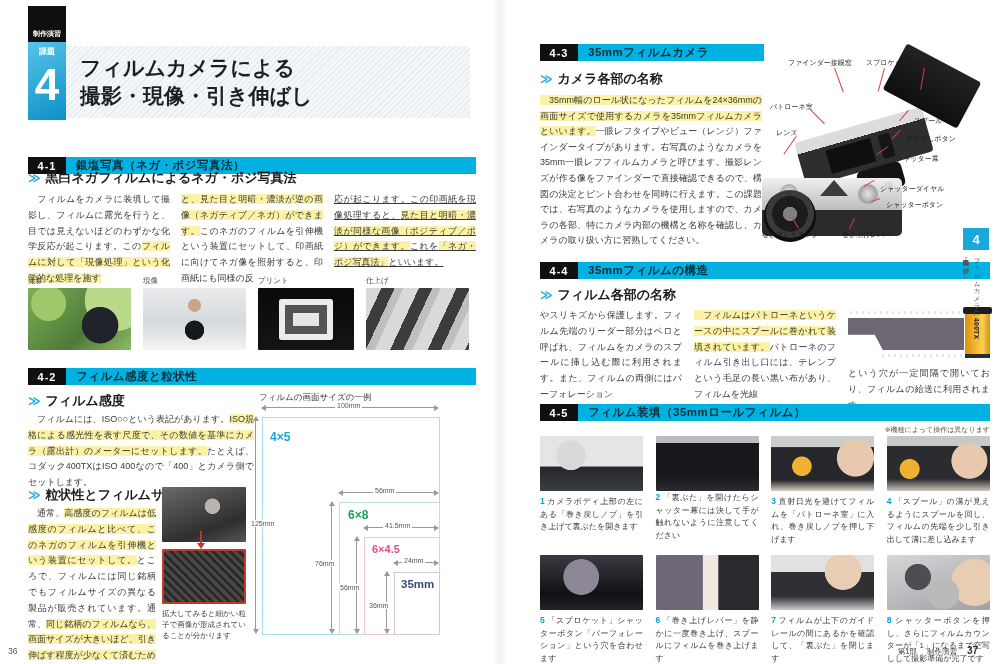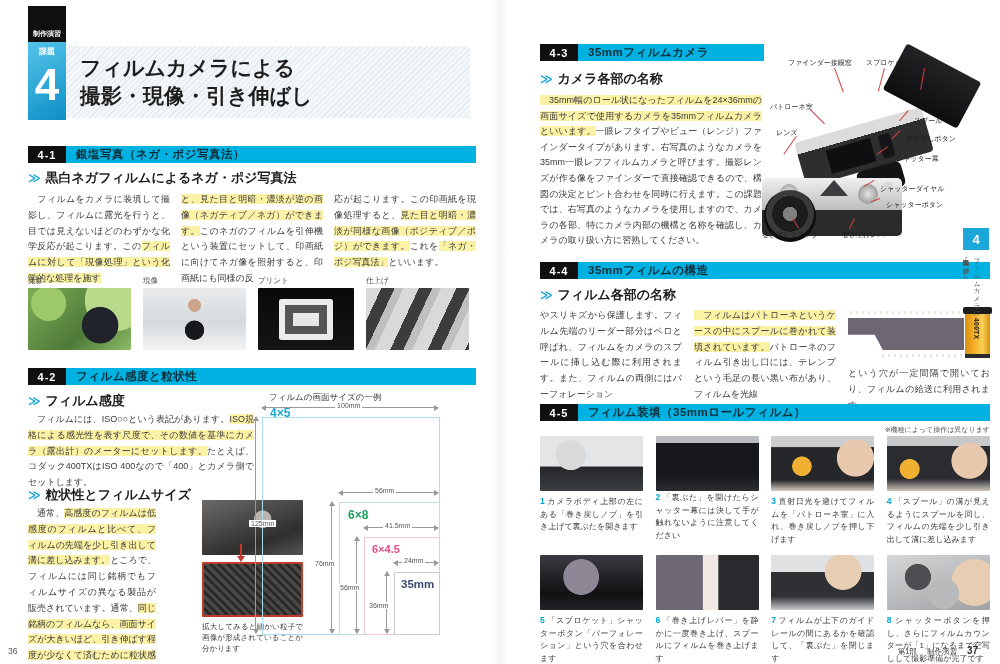--- a/index.html
+++ b/index.html
@@ -105,36 +105,36 @@
     <div style="font-size:44px;font-weight:bold;line-height:56px;">4</div>
   </div>
 
   <div style="position:absolute;left:66px;top:46px;width:404px;height:72px;
               background:repeating-linear-gradient(135deg,#f3f7fa 0 3px,#e1eaf1 3px 4px);"></div>
   <div style="position:absolute;left:80px;top:54px;font-size:21px;font-weight:bold;color:#1e1e1e;line-height:28px;">
     <div>フィルムカメラによる</div>
     <div>撮影・現像・引き伸ばし</div>
   </div>
 
-  <div class="secbar" style="left:28px;top:146px;width:448px;">
+  <div class="secbar" style="left:28px;top:157px;width:448px;">
     <div class="secnum">4-1</div>
     <div class="sectitle">銀塩写真（ネガ・ポジ写真法）</div>
   </div>
   <div class="subhead" style="left:28px;top:169px;">
     <span class="chev">≫</span>
     <span>黒白ネガフィルムによるネガ・ポジ写真法</span>
   </div>
   <div style="position:absolute;left:28px;top:192px;width:448px;display:flex;gap:11px;">
     <p class="body9" style="width:142px;margin:0;">
       <span>　フィルムをカメラに装填して撮影し、フィルムに露光を行うと、目では見えないほどのわずかな化学反応が起こります。この</span><span class="hl">フィルムに対して「現像処理」という化学的な処理を施す</span>
     </p>
     <p class="body9" style="width:142px;margin:0;">
       <span class="hl">と、見た目と明暗・濃淡が逆の画像（ネガティブ／ネガ）ができます。</span><span>このネガのフィルムを引伸機という装置にセットして、印画紙に向けてネガ像を照射すると、印画紙にも同様の反</span>
     </p>
-    <p class="body9" style="width:142px;margin:0;">
+    <p class="body9" style="width:142px;margin:0;text-decoration:underline;">
       <span>応が起こります。この印画紙を現像処理すると、</span><span class="hl">見た目と明暗・濃淡が同様な画像（ポジティブ／ポジ）ができます。</span><span>これを</span><span class="hl">「ネガ・ポジ写真法」</span><span>といいます。</span>
     </p>
   </div>
 
   <div style="position:absolute;left:28px;top:276px;width:448px;display:flex;gap:12px;">
     <div style="width:103px;">
       <div class="plabel">撮影</div>
       <div class="ph ph-shoot" style="height:62px;margin-top:2px;"></div>
     </div>
     <div style="width:103px;">
@@ -160,40 +160,40 @@
     <span>フィルム感度</span>
   </div>
   <p class="body9" style="position:absolute;left:28px;top:412px;width:226px;margin:0;">
     <span>　フィルムには、ISO○○という表記があります。</span><span class="hl">ISO規格による感光性を表す尺度で、その数値を基準にカメラ（露出計）のメーターにセットします。</span><span>たとえば、コダック400TXはISO 400なので「400」とカメラ側でセットします。</span>
   </p>
   <div class="subhead" style="left:28px;top:486px;">
     <span class="chev">≫</span>
     <span>粒状性とフィルムサイズ</span>
   </div>
   <p class="body9" style="position:absolute;left:28px;top:506px;width:128px;margin:0;">
-    <span>　通常、</span><span class="hl">高感度のフィルムは低感度のフィルムと比べて、フィルムの先端を少し引き出して溝に差し込みます。</span><span>ところで、フィルムには同じ銘柄でもフィルムサイズの異なる製品が販売されています。通常、</span><span class="hl">同じ銘柄のフィルムなら、画面サイズが大きいほど、引き伸ばす程度が少なくて済むために粒状感が目立ちません。</span>
+    <span>　通常、</span><span class="hl">高感度のフィルムは低感度のフィルムと比べて、このネガのフィルムを引伸機という装置にセットして。</span><span>ところで、フィルムには同じ銘柄でもフィルムサイズの異なる製品が販売されています。通常、</span><span class="hl">同じ銘柄のフィルムなら、画面サイズが大きいほど、引き伸ばす程度が少なくて済むために粒状感が目立ちません。</span>
   </p>
 
-  <div style="position:absolute;left:162px;top:500px;width:101px;margin-left:40px;">
+  <div style="position:absolute;left:162px;top:487px;width:84px;">
     <div class="ph ph-grain1" style="height:55px;"></div>
     <div style="position:absolute;left:38px;top:44px;width:2px;height:16px;background:#c0392b;"></div>
     <div style="position:absolute;left:35px;top:56px;border-left:4px solid transparent;border-right:4px solid transparent;border-top:6px solid #c0392b;"></div>
     <div class="ph ph-grain2" style="height:55px;margin-top:7px;border:2px solid #c0392b;box-sizing:border-box;"></div>
     <div class="cap" style="margin-top:4px;font-size:7.5px;line-height:11px;">拡大してみると細かい粒子で画像が形成されていることが分かります</div>
   </div>
 
   <div style="position:absolute;left:255px;top:392px;width:221px;height:258px;">
-    <div style="font-size:8.5px;color:#333;margin-left:14px;">フィルムの画面サイズの一例</div>
+    <div style="font-size:8.5px;color:#333;margin-left:4px;">フィルムの画面サイズの一例</div>
 
     <div class="fmt" style="left:7px;top:25px;width:176px;height:216px;border-color:#a9dcec;"></div>
     <div class="fmt" style="left:84px;top:110px;width:99px;height:131px;border-color:#bfe3cd;"></div>
     <div class="fmt" style="left:109px;top:145px;width:74px;height:96px;border-color:#f3c6d7;"></div>
     <div class="fmt" style="left:139px;top:180px;width:44px;height:61px;border-color:#c9ccd8;"></div>
 
-    <span class="fmtlbl" style="left:15px;top:14px;font-size:12px;color:#1aa6d2;">4×5</span>
+    <span class="fmtlbl" style="left:15px;top:38px;font-size:12px;color:#1aa6d2;">4×5</span>
     <span class="fmtlbl" style="left:93px;top:116px;font-size:12px;color:#1f9e5f;">6×8</span>
     <span class="fmtlbl" style="left:117px;top:151px;font-size:11px;color:#e14f86;">6×4.5</span>
     <span class="fmtlbl" style="left:146px;top:186px;font-size:11.5px;color:#3c4a78;">35mm</span>
 
     <div class="dh" style="left:7px;top:15px;width:176px;"></div>
     <span class="dl" style="left:80px;top:10px;">100mm</span>
     <div class="dh" style="left:84px;top:100px;width:99px;"></div>
     <span class="dl" style="left:118px;top:95px;">56mm</span>
     <div class="dh" style="left:109px;top:135px;width:74px;"></div>
     <span class="dl" style="left:128px;top:130px;">41.5mm</span>

